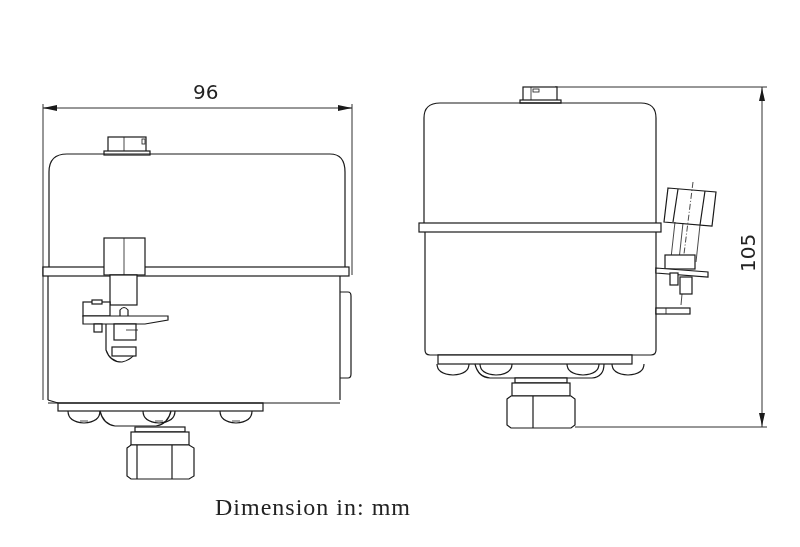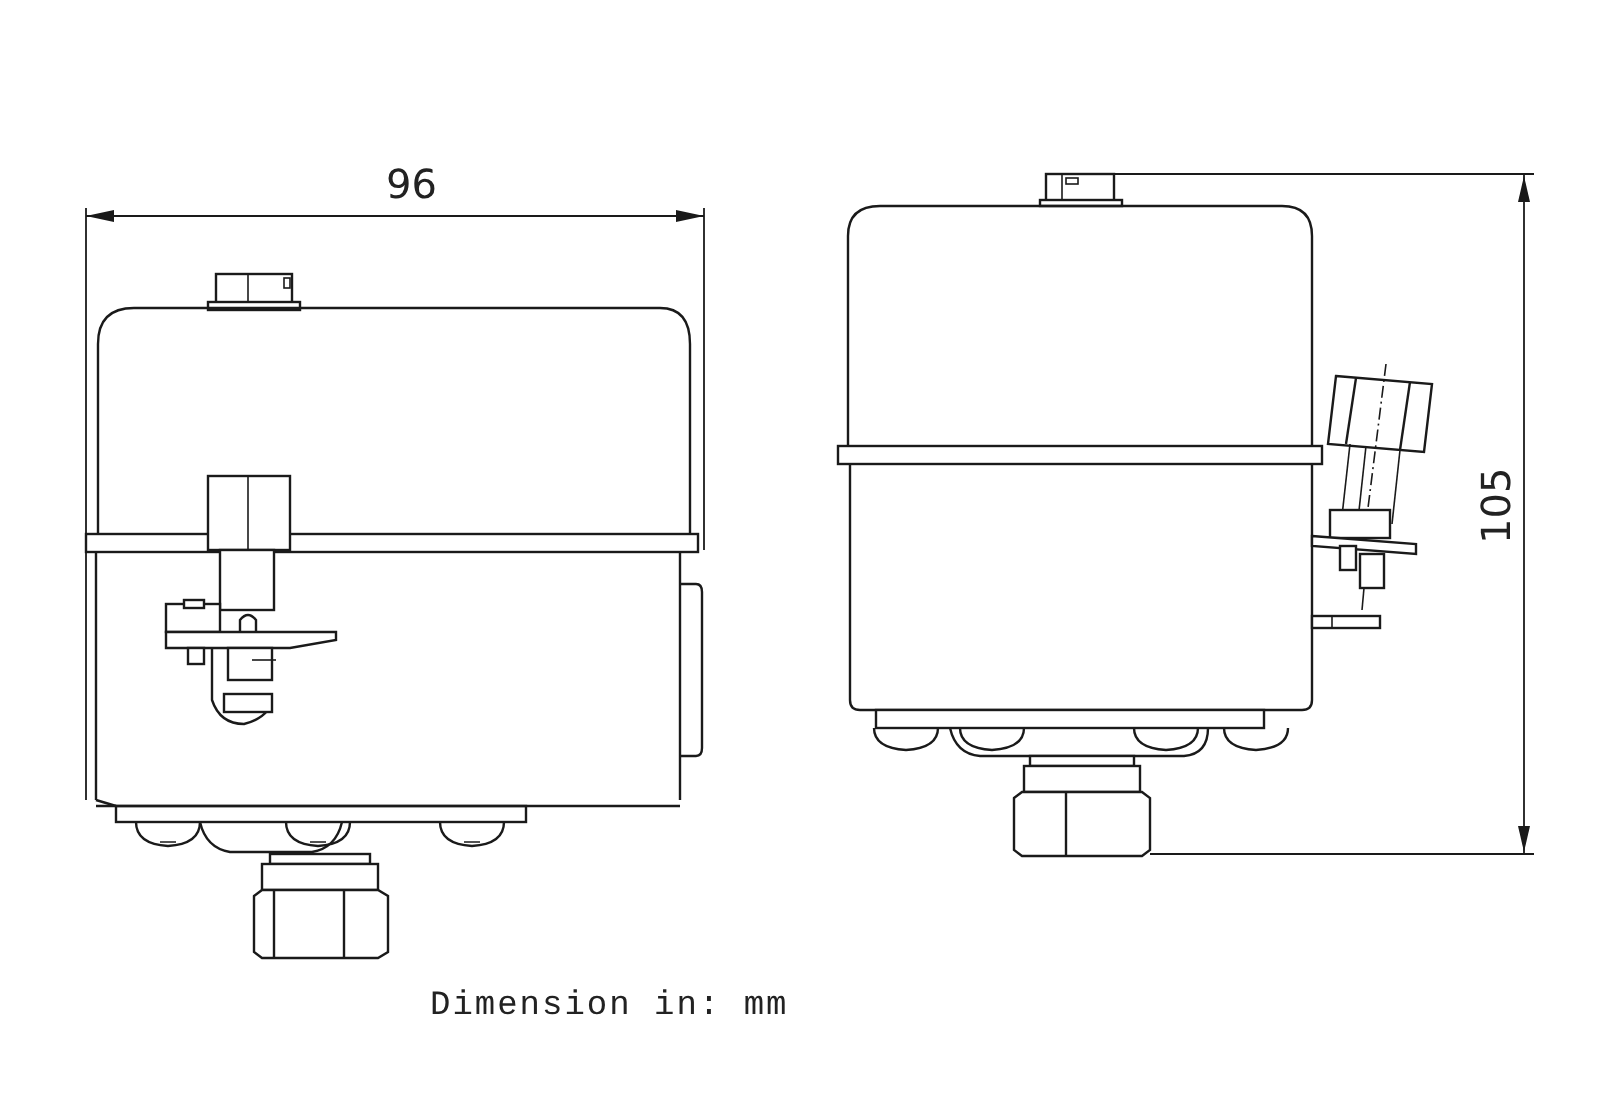--- a/index.html
+++ b/index.html
@@ -4,21 +4,21 @@
 <style>
   html, body { margin: 0; padding: 0; background: #ffffff; }
   body { width: 800px; height: 547px; overflow: hidden; position: relative; font-family: "DejaVu Sans", sans-serif; }
   svg { position: absolute; left: 0; top: 0; }
   .ln { fill: none; stroke: #1a1a1a; stroke-width: 1.2; }
   .thin { fill: none; stroke: #1a1a1a; stroke-width: 0.8; }
   .dim { fill: none; stroke: #1a1a1a; stroke-width: 0.9; }
   .fill { fill: #ffffff; stroke: #1a1a1a; stroke-width: 1.2; }
   .arrow { fill: #1a1a1a; stroke: none; }
   .dimtext { font-family: "DejaVu Sans", sans-serif; font-size: 20px; fill: #222; }
-  .caption { position: absolute; left: 215px; top: 494px; font-family: Liberation Mono, monospace; font-size: 17px; color: #222; letter-spacing: 1px; font-weight: 300; }
+  .caption { position: absolute; left: 215px; top: 494px; font-family: Liberation Serif, serif; font-size: 24px; color: #222; letter-spacing: 1px; font-weight: 300; }
 </style>
 </head>
 <body>
 
 <svg width="800" height="547" viewBox="0 0 800 547">
 
   <g>
 
     <g>
       <line class="dim" x1="43" y1="104" x2="43" y2="400"></line>

